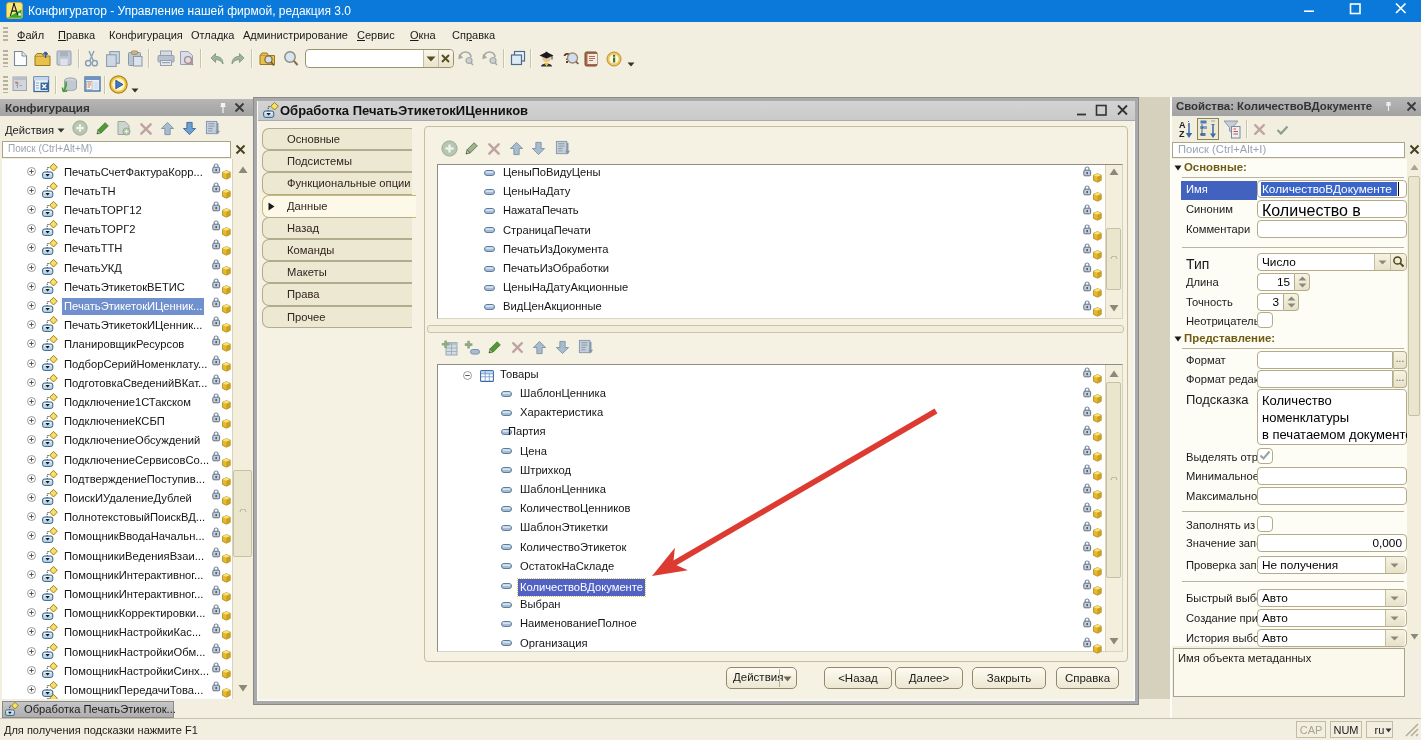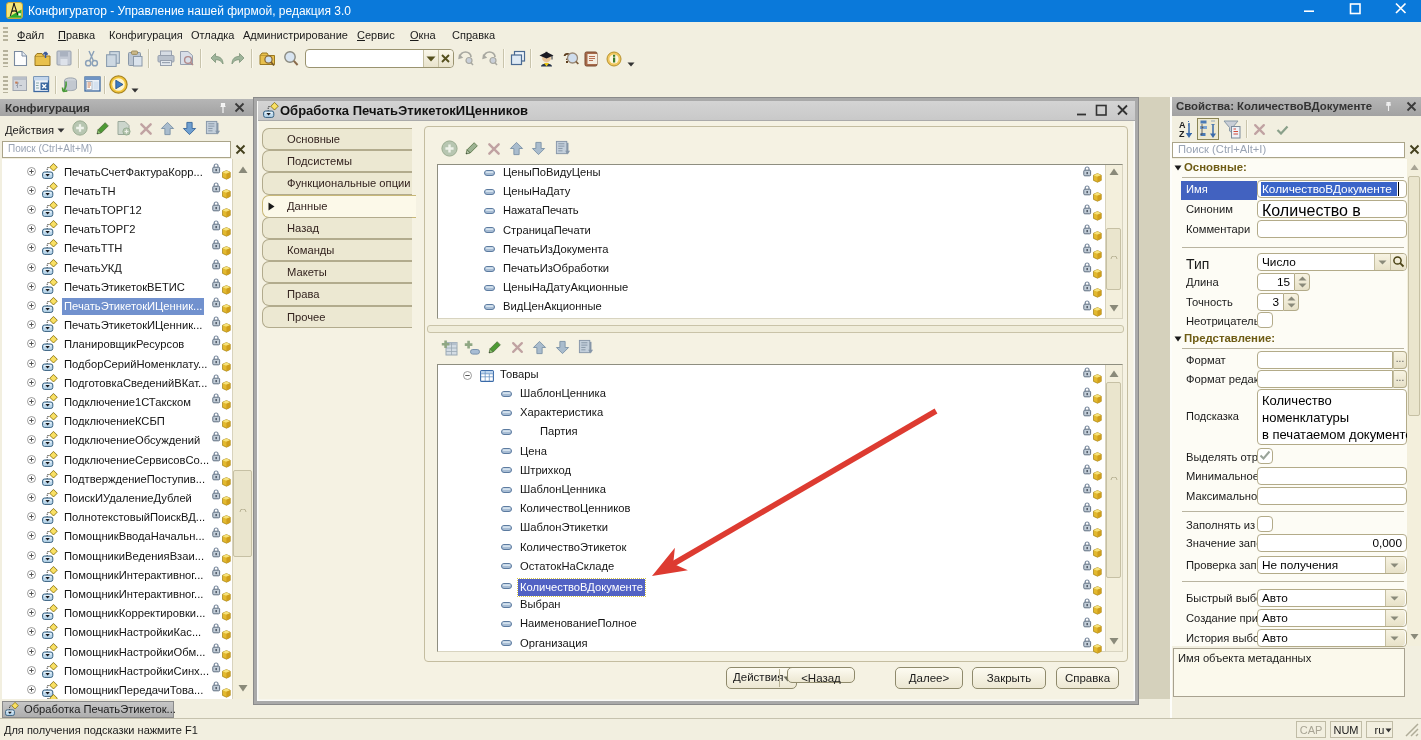--- a/index.html
+++ b/index.html
@@ -1098,21 +1098,21 @@
     <rect x="1.8" y="4.2" width="6.8" height="5.6" rx="1" fill="#c2cdd8" stroke="#5e6e80" stroke-width="1"></rect>
     <rect x="4.4" y="6" width="1.6" height="2.2" fill="#56606c"></rect>
     <polygon points="11.5,9.2 15.5,7.6 19.2,9.2 19.2,14.4 15.5,16.2 11.5,14.4" fill="#e3b92e" stroke="#a07f14" stroke-width="0.7"></polygon>
     <polygon points="11.5,9.2 15.5,7.6 19.2,9.2 15.4,10.8" fill="#f7e27a"></polygon>
     <polygon points="15.4,10.8 19.2,9.2 19.2,14.4 15.5,16.2" fill="#cf9e1d"></polygon>
   </svg>
 <svg class="abs" style="left:501px;top:428.9px" width="11" height="6" viewBox="0 0 11 6">
     <rect x="0.5" y="0.5" width="10" height="5" rx="2.5" fill="#a8bdd4" stroke="#5c7ba0" stroke-width="1"></rect>
     <rect x="1.5" y="1.3" width="8" height="1.6" rx="0.8" fill="#d4e2ee"></rect>
   </svg>
-<div class="abs row-txt" style="left:540px;top:425.4px">Партия</div>
+<div class="abs row-txt" style="left:508px;top:425.4px">Партия</div>
 <svg class="abs" style="left:1082px;top:425.4px" width="20" height="17" viewBox="0 0 20 17">
     <path d="M3.2,4.2 V2.9 a1.9,1.9 0 0 1 3.8,0 V4.2" fill="none" stroke="#7c8ca0" stroke-width="1.2"></path>
     <rect x="1.8" y="4.2" width="6.8" height="5.6" rx="1" fill="#c2cdd8" stroke="#5e6e80" stroke-width="1"></rect>
     <rect x="4.4" y="6" width="1.6" height="2.2" fill="#56606c"></rect>
     <polygon points="11.5,9.2 15.5,7.6 19.2,9.2 19.2,14.4 15.5,16.2 11.5,14.4" fill="#e3b92e" stroke="#a07f14" stroke-width="0.7"></polygon>
     <polygon points="11.5,9.2 15.5,7.6 19.2,9.2 15.4,10.8" fill="#f7e27a"></polygon>
     <polygon points="15.4,10.8 19.2,9.2 19.2,14.4 15.5,16.2" fill="#cf9e1d"></polygon>
   </svg>
 <svg class="abs" style="left:501px;top:448.1px" width="11" height="6" viewBox="0 0 11 6">
     <rect x="0.5" y="0.5" width="10" height="5" rx="2.5" fill="#a8bdd4" stroke="#5c7ba0" stroke-width="1"></rect>
@@ -1267,21 +1267,21 @@
 <div class="abs sbthumb" style="left:1106px;top:382px;width:15px;height:196px"></div>
 <svg class="abs" style="left:1110px;top:477px" width="8" height="6" viewBox="0 0 8 6">
     <path d="M1,3 A3,3 0 0 1 7,3" fill="none" stroke="#b8b294" stroke-width="1"></path>
   </svg>
 <div class="abs btn" style="left:726px;top:667px;width:71px;height:22px"></div>
 <div class="abs" style="left:733px;top:671px;font-size:11.5px">Действия</div>
 <div class="abs" style="left:779px;top:669px;width:1px;height:18px;background:#b8b294"></div>
 <svg class="abs" style="left:783px;top:676px" width="9" height="6" viewBox="0 0 9 6">
     <polygon points="0.5,0.5 8.5,0.5 4.5,5.5" fill="#6a6a5a"></polygon>
   </svg>
-<div class="abs btn" style="left:787px;top:667px;width:68px;height:16px;line-height:21px">&lt;Назад</div>
+<div class="abs btn" style="left:824px;top:667px;width:68px;height:22px;line-height:21px">&lt;Назад</div>
 <div class="abs btn" style="left:895px;top:667px;width:68px;height:22px;line-height:21px">Далее&gt;</div>
 <div class="abs btn" style="left:972px;top:667px;width:74px;height:22px;line-height:21px">Закрыть</div>
 <div class="abs btn" style="left:1056px;top:667px;width:63px;height:22px;line-height:21px">Справка</div>
 <svg class="abs" style="left:640px;top:395px" width="310" height="195" viewBox="0 0 310 195">
     <line x1="296" y1="16" x2="33" y2="169" stroke="#dd3b31" stroke-width="5.6"></line>
     <polygon points="12,181 34.9,152.7 33.2,168.7 47.9,175.2" fill="#dd3b31"></polygon>
   </svg>
 <div class="abs" style="left:1170px;top:97px;width:251px;height:621px;background:#f2efe0;border-left:2px solid #fdfdfa"></div>
 <div class="abs hdr" style="left:1172px;top:97px;width:249px;height:19px;line-height:19px;padding-left:4px;font-size:11.4px">Свойства: КоличествоВДокументе</div>
 <svg class="abs" style="left:1385px;top:101px" width="7" height="11" viewBox="0 0 7 11">
@@ -1379,21 +1379,21 @@
     <polygon points="0.5,0.5 7.5,0.5 4,5.5" fill="#1a1a1a"></polygon>
   </svg>
 <div class="abs" style="left:1184px;top:332px;font-weight:bold;font-size:11.4px;color:#6e5c14">Представление:</div>
 <div class="abs" style="left:1182px;top:348px;width:222px;height:1px;background:#b9b4a0"></div>
 <div class="abs" style="left:1186px;top:354px;font-size:11.2px;color:#1a1a1a;width:72px;overflow:hidden;white-space:nowrap">Формат</div>
 <div class="abs fld" style="left:1257px;top:351px;width:136px;height:18px;border-radius:4px 0 0 4px"></div>
 <div class="abs" style="left:1393px;top:351px;width:14px;height:18px;background:linear-gradient(#f7f3e2,#e7e1c8);border:1px solid #b3ab89;border-left:1px solid #c5bfa2;border-radius:0 4px 4px 0;font-size:10px;text-align:center;line-height:14px;color:#555">...</div>
 <div class="abs" style="left:1186px;top:373px;font-size:11.2px;color:#1a1a1a;width:72px;overflow:hidden;white-space:nowrap">Формат редак</div>
 <div class="abs fld" style="left:1257px;top:370px;width:136px;height:18px;border-radius:4px 0 0 4px"></div>
 <div class="abs" style="left:1393px;top:370px;width:14px;height:18px;background:linear-gradient(#f7f3e2,#e7e1c8);border:1px solid #b3ab89;border-left:1px solid #c5bfa2;border-radius:0 4px 4px 0;font-size:10px;text-align:center;line-height:14px;color:#555">...</div>
-<div class="abs" style="left:1186px;top:410px;font-size:11px;color:#1a1a1a;width:72px;overflow:hidden;white-space:nowrap">Подсказка</div>
+<div class="abs" style="left:1186px;top:392px;font-size:13px;color:#1a1a1a;width:72px;overflow:hidden;white-space:nowrap">Подсказка</div>
 <div class="abs fld" style="left:1257px;top:389px;width:150px;height:56px;border-radius:4px"></div>
 <div class="abs" style="left:1262px;top:392px;font-size:13px;color:#000;line-height:17px">Количество номенклатуры<br>в печатаемом документе</div>
 <div class="abs" style="left:1186px;top:451px;font-size:11.2px;color:#1a1a1a;width:72px;overflow:hidden;white-space:nowrap">Выделять отрицательные</div>
 <div class="abs fld" style="left:1257px;top:448px;width:16px;height:16px"></div>
 <svg class="abs" style="left:1259px;top:450px" width="12" height="11" viewBox="0 0 12 11">
     <path d="M1.5,5.5 L4.5,8.5 L10.5,1.5" stroke="#9aa49a" stroke-width="2" fill="none"></path>
   </svg>
 <div class="abs" style="left:1186px;top:470px;font-size:11.2px;color:#1a1a1a;width:80px;overflow:hidden;white-space:nowrap">Минимальное</div>
 <div class="abs fld" style="left:1257px;top:467px;width:150px;height:18px"></div>
 <div class="abs" style="left:1186px;top:490px;font-size:11.2px;color:#1a1a1a;width:72px;overflow:hidden;white-space:nowrap">Максимальное</div>

